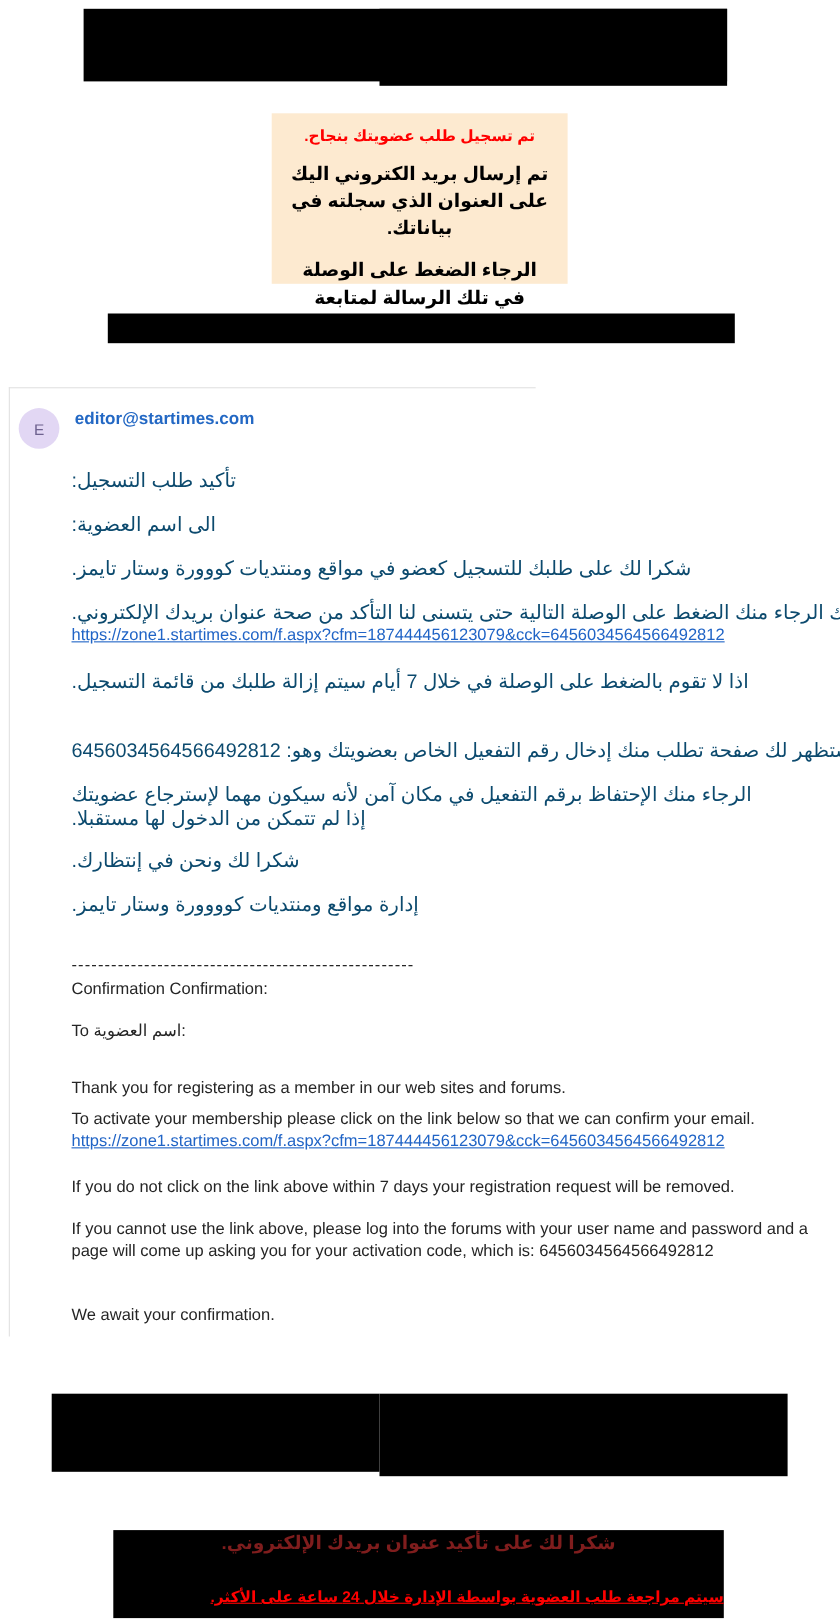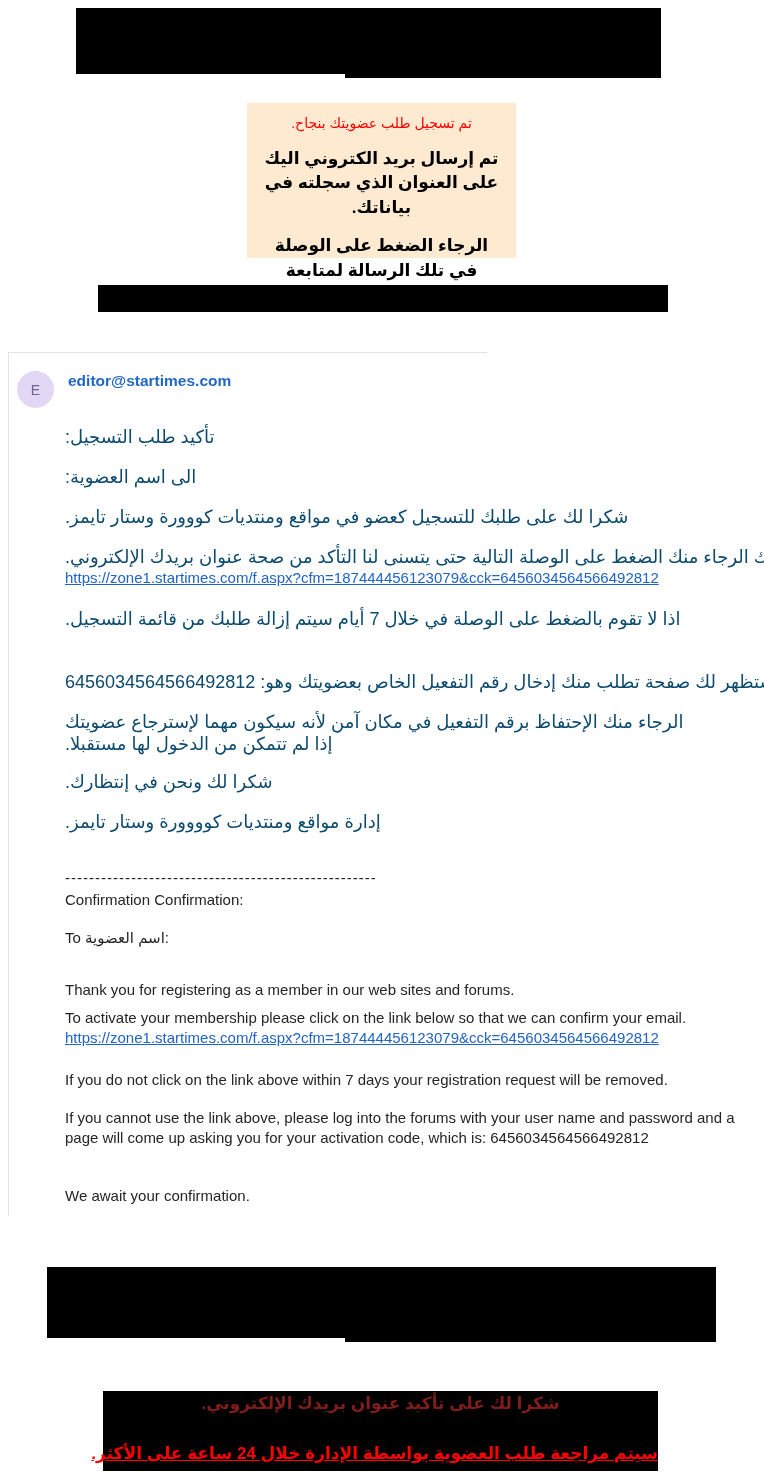--- a/index.html
+++ b/index.html
@@ -16,21 +16,21 @@
   #notice-box{
     position:absolute;left:247px;top:103px;width:269px;height:155px;
     background:#fdead0;
     display:flex;flex-direction:column;justify-content:flex-start;
     align-items:center;text-align:center;
     direction:rtl;
     box-sizing:border-box;padding:12px 14px;
     gap:14px;
   }
   #notice-box .notice-title{
-    color:#ff0000;font-weight:normal;font-size:14px;line-height:1.25;
+    color:#ff0000;font-weight:bold;font-size:14px;line-height:1.25;
   }
   #notice-box .notice-para{
     color:#000000;font-weight:bold;font-size:17px;line-height:1.45;
   }
 
   
   #email-card{
     position:absolute;left:8px;top:352px;width:478px;height:862px;
     border-top:1px solid #e2e2e2;border-left:1px solid #e2e2e2;
   }
@@ -68,21 +68,21 @@
     background:#000000;
   }
   #footer-line1{
     position:absolute;left:103px;top:1393px;width:555px;
     text-align:center;direction:rtl;
     color:#7f1d1d;font-weight:bold;font-size:17px;white-space:nowrap;
   }
   #footer-line2{
     position:absolute;right:106px;top:1443px;
     direction:rtl;text-align:right;white-space:nowrap;
-    color:#ff0000;font-weight:bold;font-size:17px;
+    color:#ff0000;font-weight:bold;font-size:14px;
     text-decoration:underline;
   }
 </style>
 </head>
 <body>
 
 <div id="screen">
 
   <div class="redaction" style="left:76px;top:8px;width:585px;height:66px;"></div>
   <div class="redaction" style="left:345px;top:8px;width:316px;height:70px;"></div>

